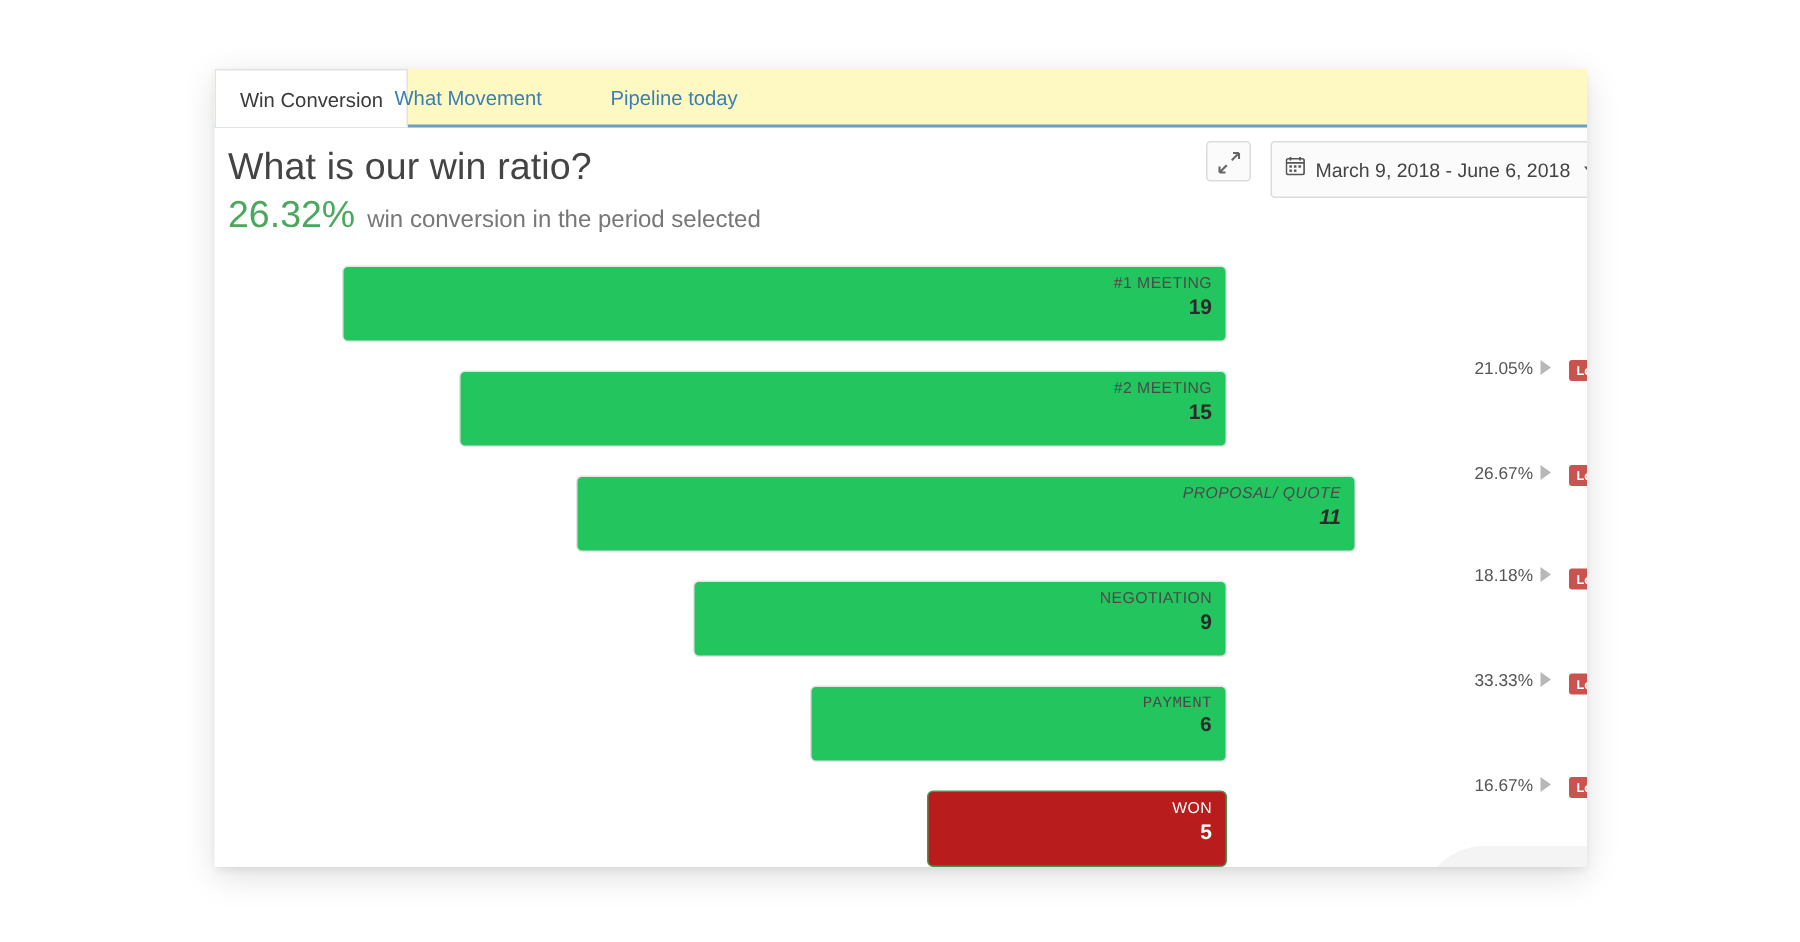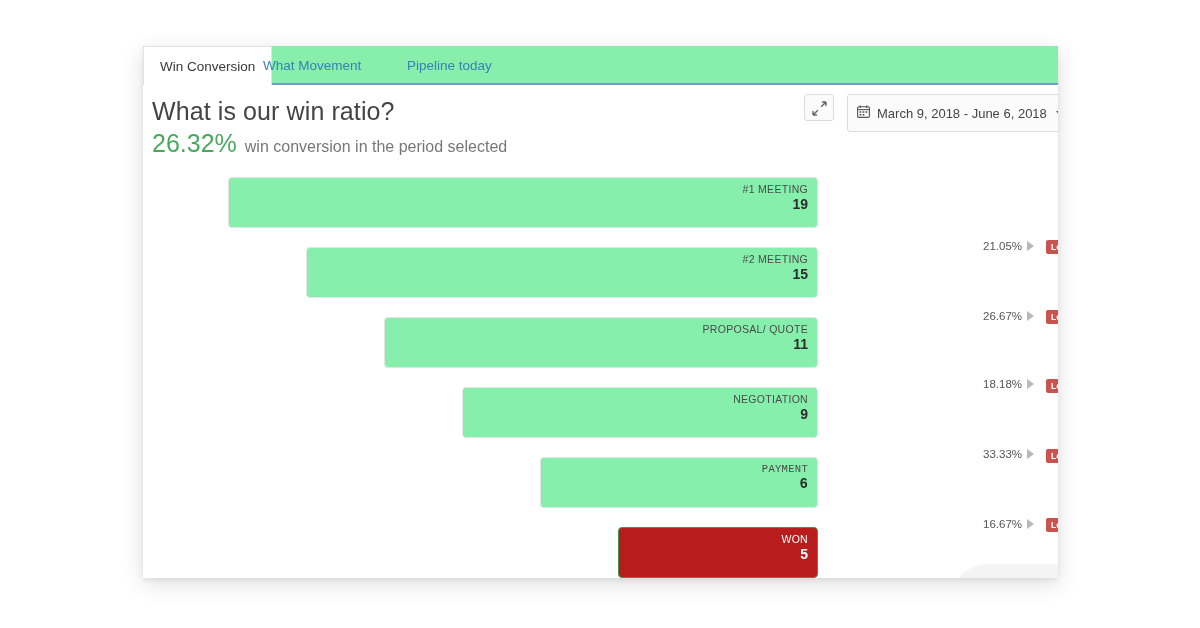--- a/index.html
+++ b/index.html
@@ -48,21 +48,21 @@
     border-radius: 41px;
   }
 
   
   .tabbar {
     position: absolute;
     left: 0;
     top: 0;
     width: 915px;
     height: 39px;
-    background: #86efac;
+    background: #fef9c3;
     border-bottom: 2px solid #6b9ec7;
     box-sizing: border-box;
   }
   .tab {
     position: absolute;
     top: 0;
     height: 39px;
     line-height: 39px;
     font-size: 13.5px;
     color: #3a7fb5;
@@ -160,21 +160,21 @@
     top: 0;
     width: 915px;
     height: 532px;
   }
   .stage { position: absolute; }
 
   .bar {
     position: absolute;
     height: 51px;
     box-sizing: border-box;
-    background: #86efac;
+    background: #22c55e;
     border: 1px solid #e4e4e4;
     border-radius: 4px;
   }
   .bar.won {
     background: #b91c1c;
     border-color: #3f9753;
   }
   .bar-label {
     position: absolute;
     right: 9px;
@@ -298,21 +298,21 @@
         <div class="bar" style="left:163px; top:201px; width:512px;">
           <span class="bar-label">#2 MEETING</span>
           <span class="bar-value">15</span>
         </div>
 
         <div class="lostpct" style="top:264px;"><span>26.67%</span><span class="tri-right"></span></div>
         <div class="lostbadge" style="top:264px;">Lost: 4</div>
       </div>
 
       <div class="stage">
-        <div class="bar" style="left:241px; top:271px; width:434px;">
+        <div class="bar" style="left:241px; top:271px; width:520px;font-style:italic;">
           <span class="bar-label">PROPOSAL/ QUOTE</span>
           <span class="bar-value">11</span>
         </div>
 
         <div class="lostpct" style="top:332px;"><span>18.18%</span><span class="tri-right"></span></div>
         <div class="lostbadge" style="top:333px;">Lost: 2</div>
       </div>
 
       <div class="stage">
         <div class="bar" style="left:319px; top:341px; width:356px;">

